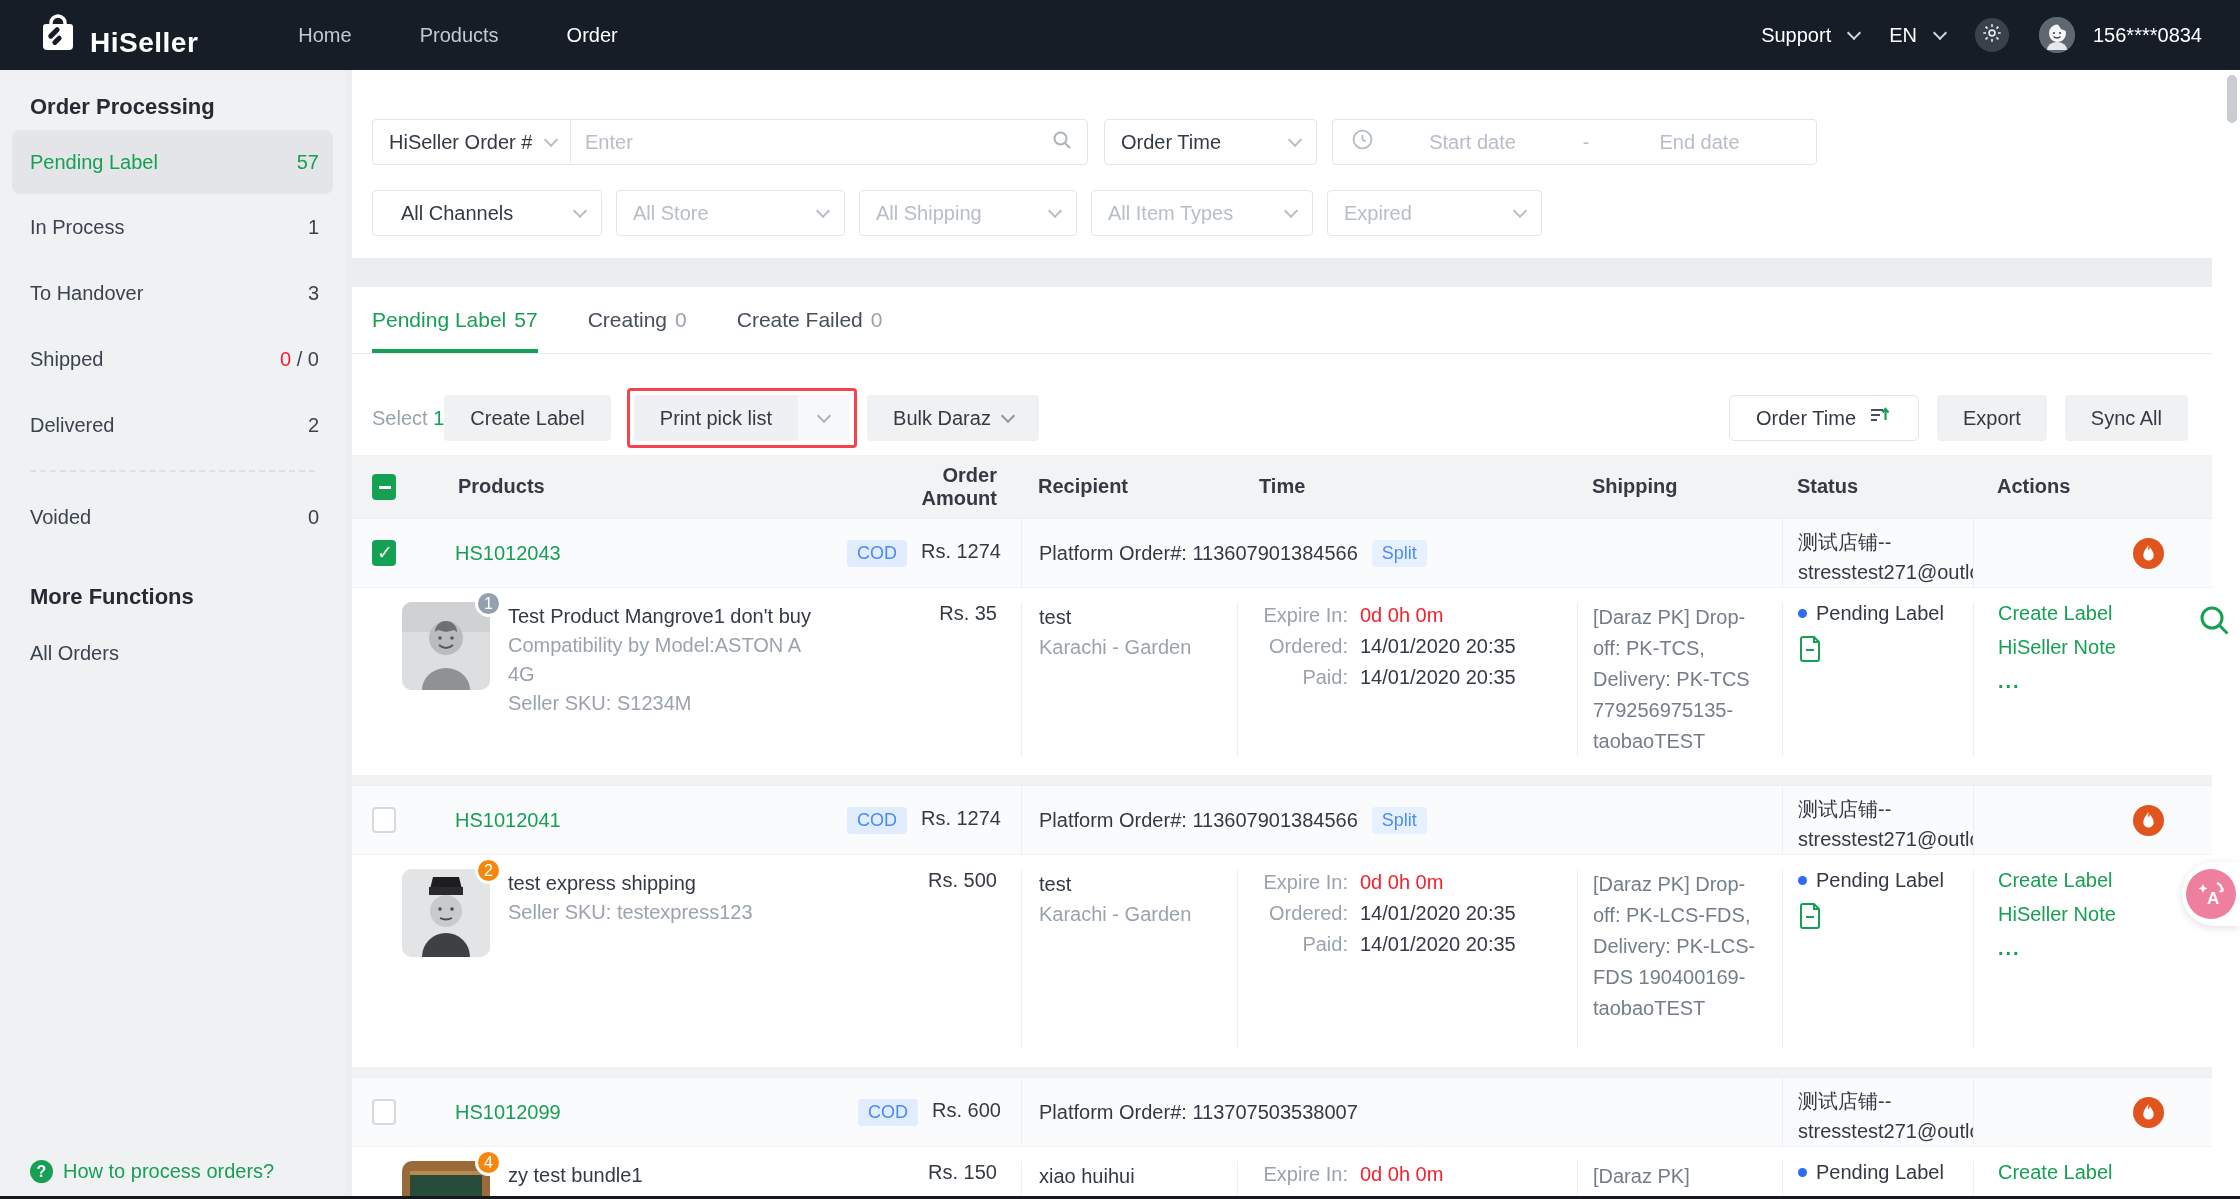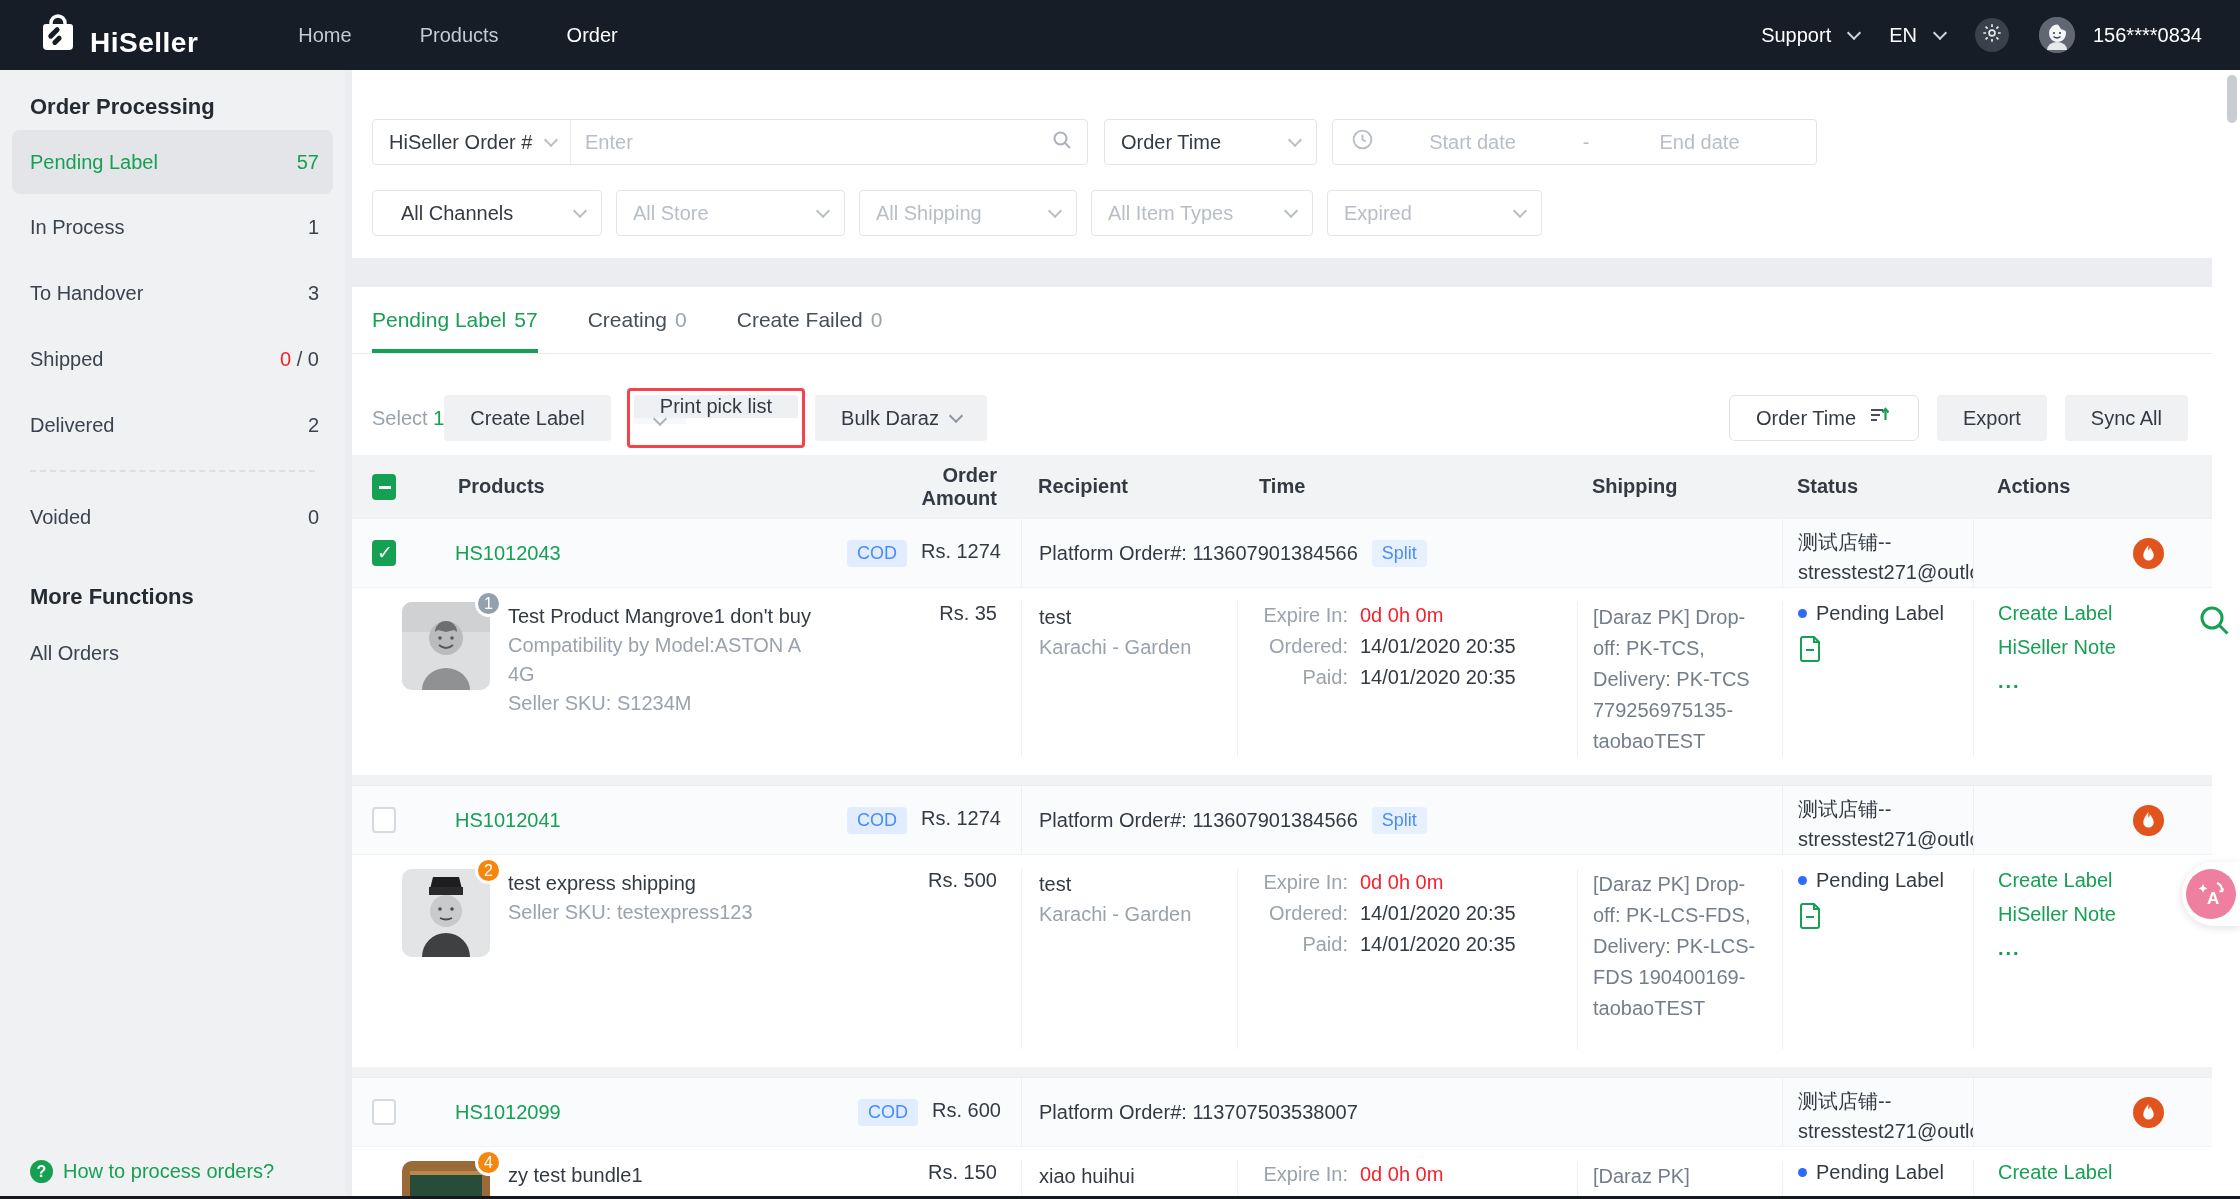--- a/index.html
+++ b/index.html
@@ -63,21 +63,21 @@
   .tab.active .tcount { color:#16a053; }
   .tab.active::after { content:""; position:absolute; left:0; right:0; bottom:0; height:4px; background:#16a053; }
 
   
   .toolbar { display:flex; align-items:center; margin:27px 24px 0 20px; height:74px; }
   .select-info { color:#9aa3ad; }
   .select-info b { color:#16a053; font-weight:normal; }
   .btn { height:46px; background:#f0f1f3; border:none; border-radius:4px; font-size:20px; font-family:inherit; color:#333a44; padding:0 26px; cursor:pointer; display:flex; align-items:center; gap:12px; }
   .btn .chev { border-color:#8d959f; }
   .ring { border:3px solid #f5434b; border-radius:4px; padding:4px; margin:0 10px 0 16px; }
-  .split-btn { display:flex; height:46px; border-radius:4px; overflow:hidden; cursor:pointer;flex-direction:column; }
+  .split-btn { display:flex; height:46px; border-radius:4px; overflow:hidden; cursor:pointer; }
   .split-btn .sb-main { background:#eef0f3; display:flex; align-items:center; padding:0 26px; }
   .split-btn .sb-arrow { background:#f7f8fa; width:52px; display:flex; align-items:center; justify-content:center; }
   .toolbar-right { margin-left:auto; display:flex; gap:18px; }
   .btn.outline { background:#fff; border:1px solid #dfe2e6; border-radius:6px; }
 
   
   .grid { display:grid; grid-template-columns:44px 474px 151px 216px 340px 205px 191px auto; }
   .thead { background:#f2f3f5; height:63px; align-items:center; font-weight:bold; color:#333a44; }
   .th-products { padding-left:62px; }
   .th-amount { text-align:right; padding-right:24px; }

